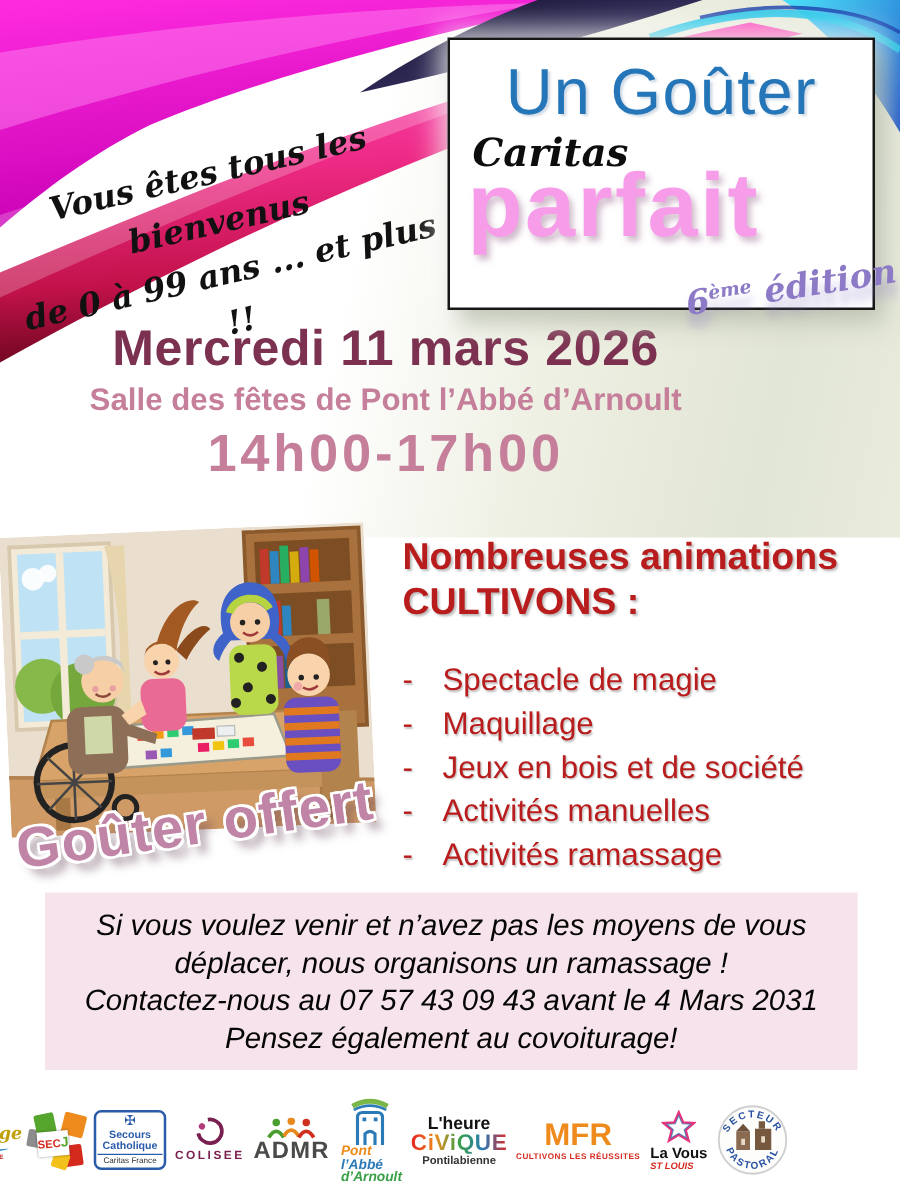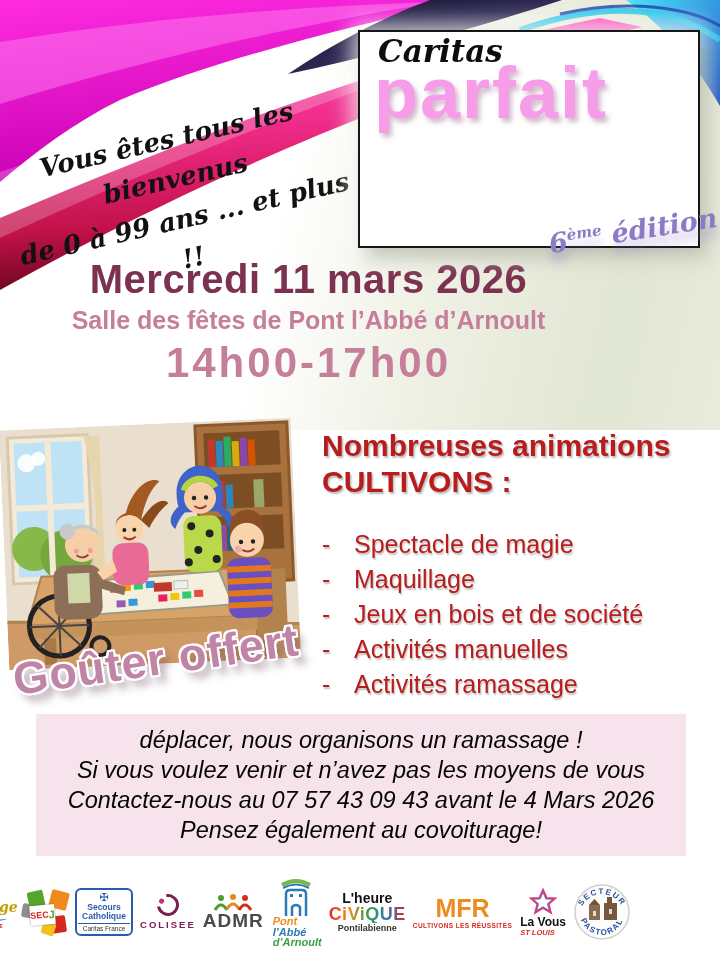--- a/index.html
+++ b/index.html
@@ -177,20 +177,21 @@
     <path d="M520,30 C600,2 668,4 720,40" stroke="#25c5e8" stroke-width="6" fill="none" opacity="0.9"></path>
     <path d="M560,14 C630,-2 690,8 720,26" stroke="#1238a8" stroke-width="3" fill="none" opacity="0.8"></path>
   </svg>
 
   <div class="welcome-note">
     <div>Vous êtes tous les bienvenus</div>
     <div>de 0 à 99 ans ... et plus !!</div>
   </div>
 
   <div class="title-box">
+    <div class="title-main">Un Goûter</div>
     <div class="title-middle">Caritas</div>
     <div class="title-highlight">parfait</div>
     <div class="title-edition"><span>6</span><sup>ème</sup>&nbsp;<span>édition</span></div>
   </div>
 
   <div class="date-block">
     <div class="date-line">Mercredi 11 mars 2026</div>
     <div class="venue-line">Salle des fêtes de Pont l’Abbé d’Arnoult</div>
     <div class="time-line">14h00-17h00</div>
   </div>
@@ -345,23 +346,23 @@
       <li>
           <span class="anim-marker">-</span>
           <span>Activités ramassage</span>
         </li>
     </ul>
   </div>
 
   <div class="gouter-offert">Goûter offert</div>
 
   <div class="transport-box">
+    <div>Si vous voulez venir et n’avez pas les moyens de vous</div>
     <div>déplacer, nous organisons un ramassage !</div>
-    <div>Si vous voulez venir et n’avez pas les moyens de vous</div>
-    <div>Contactez-nous au 07 57 43 09 43 avant le 4 Mars 2026</div>
+    <div>Contactez-nous au 07 57 43 09 43 avant le 4 Mars 2031</div>
     <div>Pensez également au covoiturage!</div>
   </div>
 
   <div class="logos">
 
     <div class="logo cds">
       <span class="cds1">Cœur de</span>
       <span class="cds2">Saintonge</span>
       <span class="cds-wave"></span>
       <span class="cds-sub">COMMUNAUTÉ DE COMMUNES</span>

